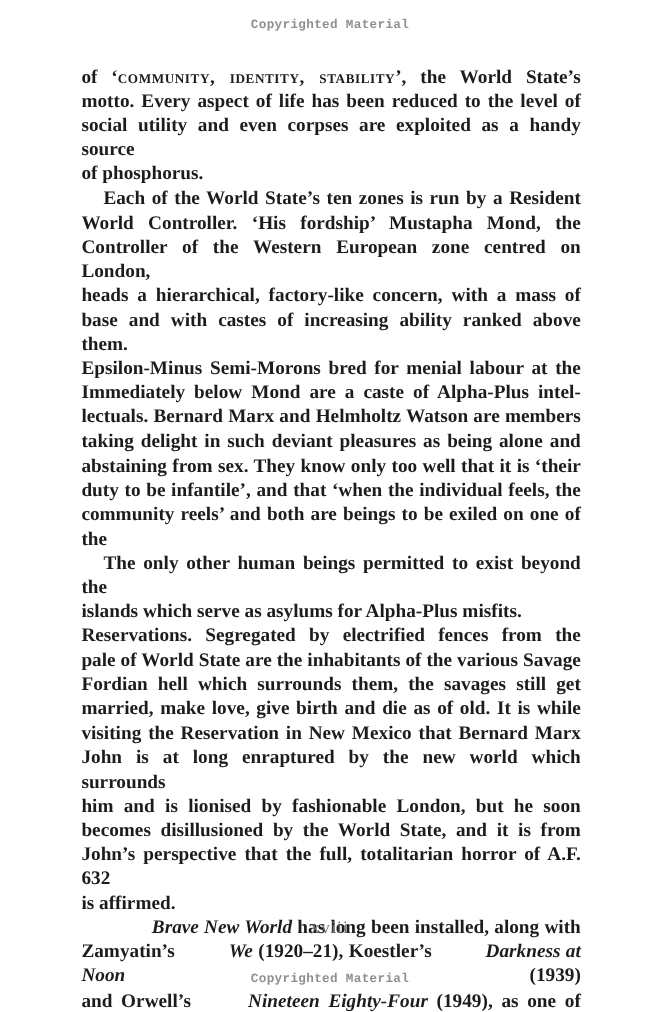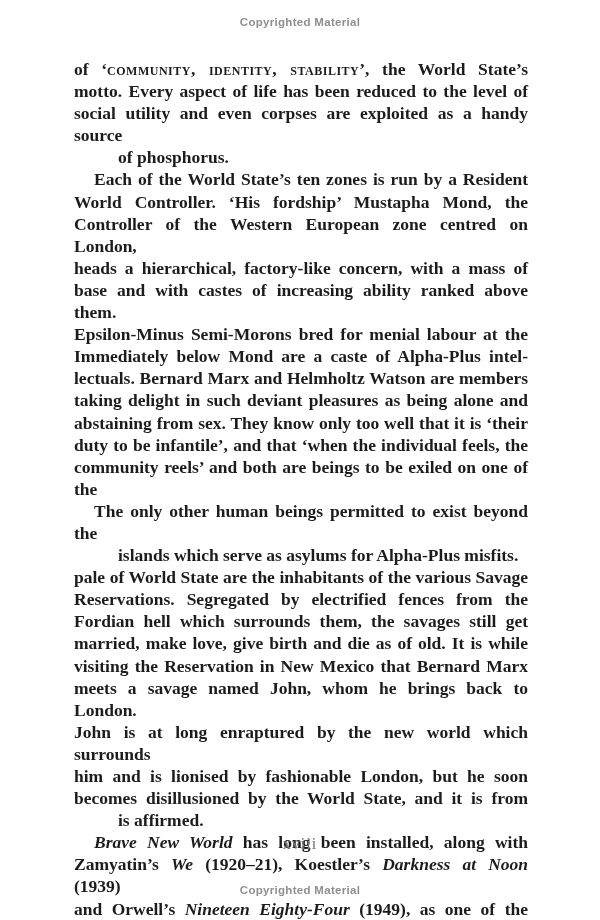--- a/index.html
+++ b/index.html
@@ -10,48 +10,48 @@
   }
   .page {
     position: relative;
     width: 600px; height: 920px;
     background: #ffffff;
     overflow: hidden;
   }
   .watermark {
     position: absolute; left: 0; width: 100%;
     text-align: center;
-    font-family: Liberation Sans, sans-serif;
+    font-family: Liberation Mono, monospace;
     font-weight: bold;
     font-size: 11.5px;
     letter-spacing: 0.3px;
     color: #8f8f8f;
   }
   .watermark.top { top: 16px; }
   .watermark.bottom { top: 884px; }
   .text-block {
     position: absolute;
     left: 74px; top: 58px; width: 454px;
     font-size: 17.5px;
     line-height: 22.1px;
     color: #1c1c1c;
     font-weight: bold;
   }
   .line {
     text-align: justify;
     text-align-last: justify;
   }
-  .line.last { text-align-last: left; margin-left: 44px; }
+  .line.last { text-align-last: left; }
   .line.indent { text-indent: 20px; }
   .sc {
     font-variant: small-caps;
     text-transform: lowercase;
     letter-spacing: 0.5px;
   }
-  .i { font-style: italic; }
+  .i { font-style: italic; margin-left: 44px; }
   .page-number {
     position: absolute; left: 0; top: 834px; width: 100%;
     text-align: center;
     font-size: 16px;
     line-height: 20px;
     letter-spacing: 1px;
     color: #737373;
   }
 </style>
 </head>
@@ -72,29 +72,29 @@
       <div class="line"><span>base and with castes of increasing ability ranked above them.</span></div>
       <div class="line"><span>Epsilon-Minus Semi-Morons bred for menial labour at the</span></div>
       <div class="line"><span>Immediately below Mond are a caste of Alpha-Plus intel-</span></div>
       <div class="line"><span>lectuals. Bernard Marx and Helmholtz Watson are members</span></div>
       <div class="line"><span>taking delight in such deviant pleasures as being alone and</span></div>
       <div class="line"><span>abstaining from sex. They know only too well that it is ‘their</span></div>
       <div class="line"><span>duty to be infantile’, and that ‘when the individual feels, the</span></div>
       <div class="line"><span>community reels’ and both are beings to be exiled on one of the</span></div>
       <div class="line indent"><span>The only other human beings permitted to exist beyond the</span></div>
       <div class="line last"><span>islands which serve as asylums for Alpha-Plus misfits.</span></div>
+      <div class="line"><span>Reservations. Segregated by electrified fences from the</span></div>
       <div class="line"><span>pale of World State are the inhabitants of the various Savage</span></div>
-      <div class="line"><span>Reservations. Segregated by electrified fences from the</span></div>
       <div class="line"><span>Fordian hell which surrounds them, the savages still get</span></div>
       <div class="line"><span>married, make love, give birth and die as of old. It is while</span></div>
       <div class="line"><span>visiting the Reservation in New Mexico that Bernard Marx</span></div>
-      <div class="line"><span>meets a savage named John, whom he brings back to London.</span></div>
       <div class="line"><span>John is at long enraptured by the new world which surrounds</span></div>
       <div class="line"><span>him and is lionised by fashionable London, but he soon</span></div>
       <div class="line"><span>becomes disillusioned by the World State, and it is from</span></div>
+      <div class="line"><span>John’s perspective that the full, totalitarian horror of A.F. 632</span></div>
       <div class="line last"><span>is affirmed.</span></div>
       <div class="line indent"><span class="i">Brave New World</span><span> has long been installed, along with</span></div>
       <div class="line"><span>Zamyatin’s </span><span class="i">We</span><span> (1920–21), Koestler’s </span><span class="i">Darkness at Noon</span><span> (1939)</span></div>
       <div class="line"><span>and Orwell’s </span><span class="i">Nineteen Eighty-Four</span><span> (1949), as one of the</span></div>
     </div>
 
   <div class="page-number">xviii</div>
 
   <div class="watermark bottom">Copyrighted Material</div>
 </div>

